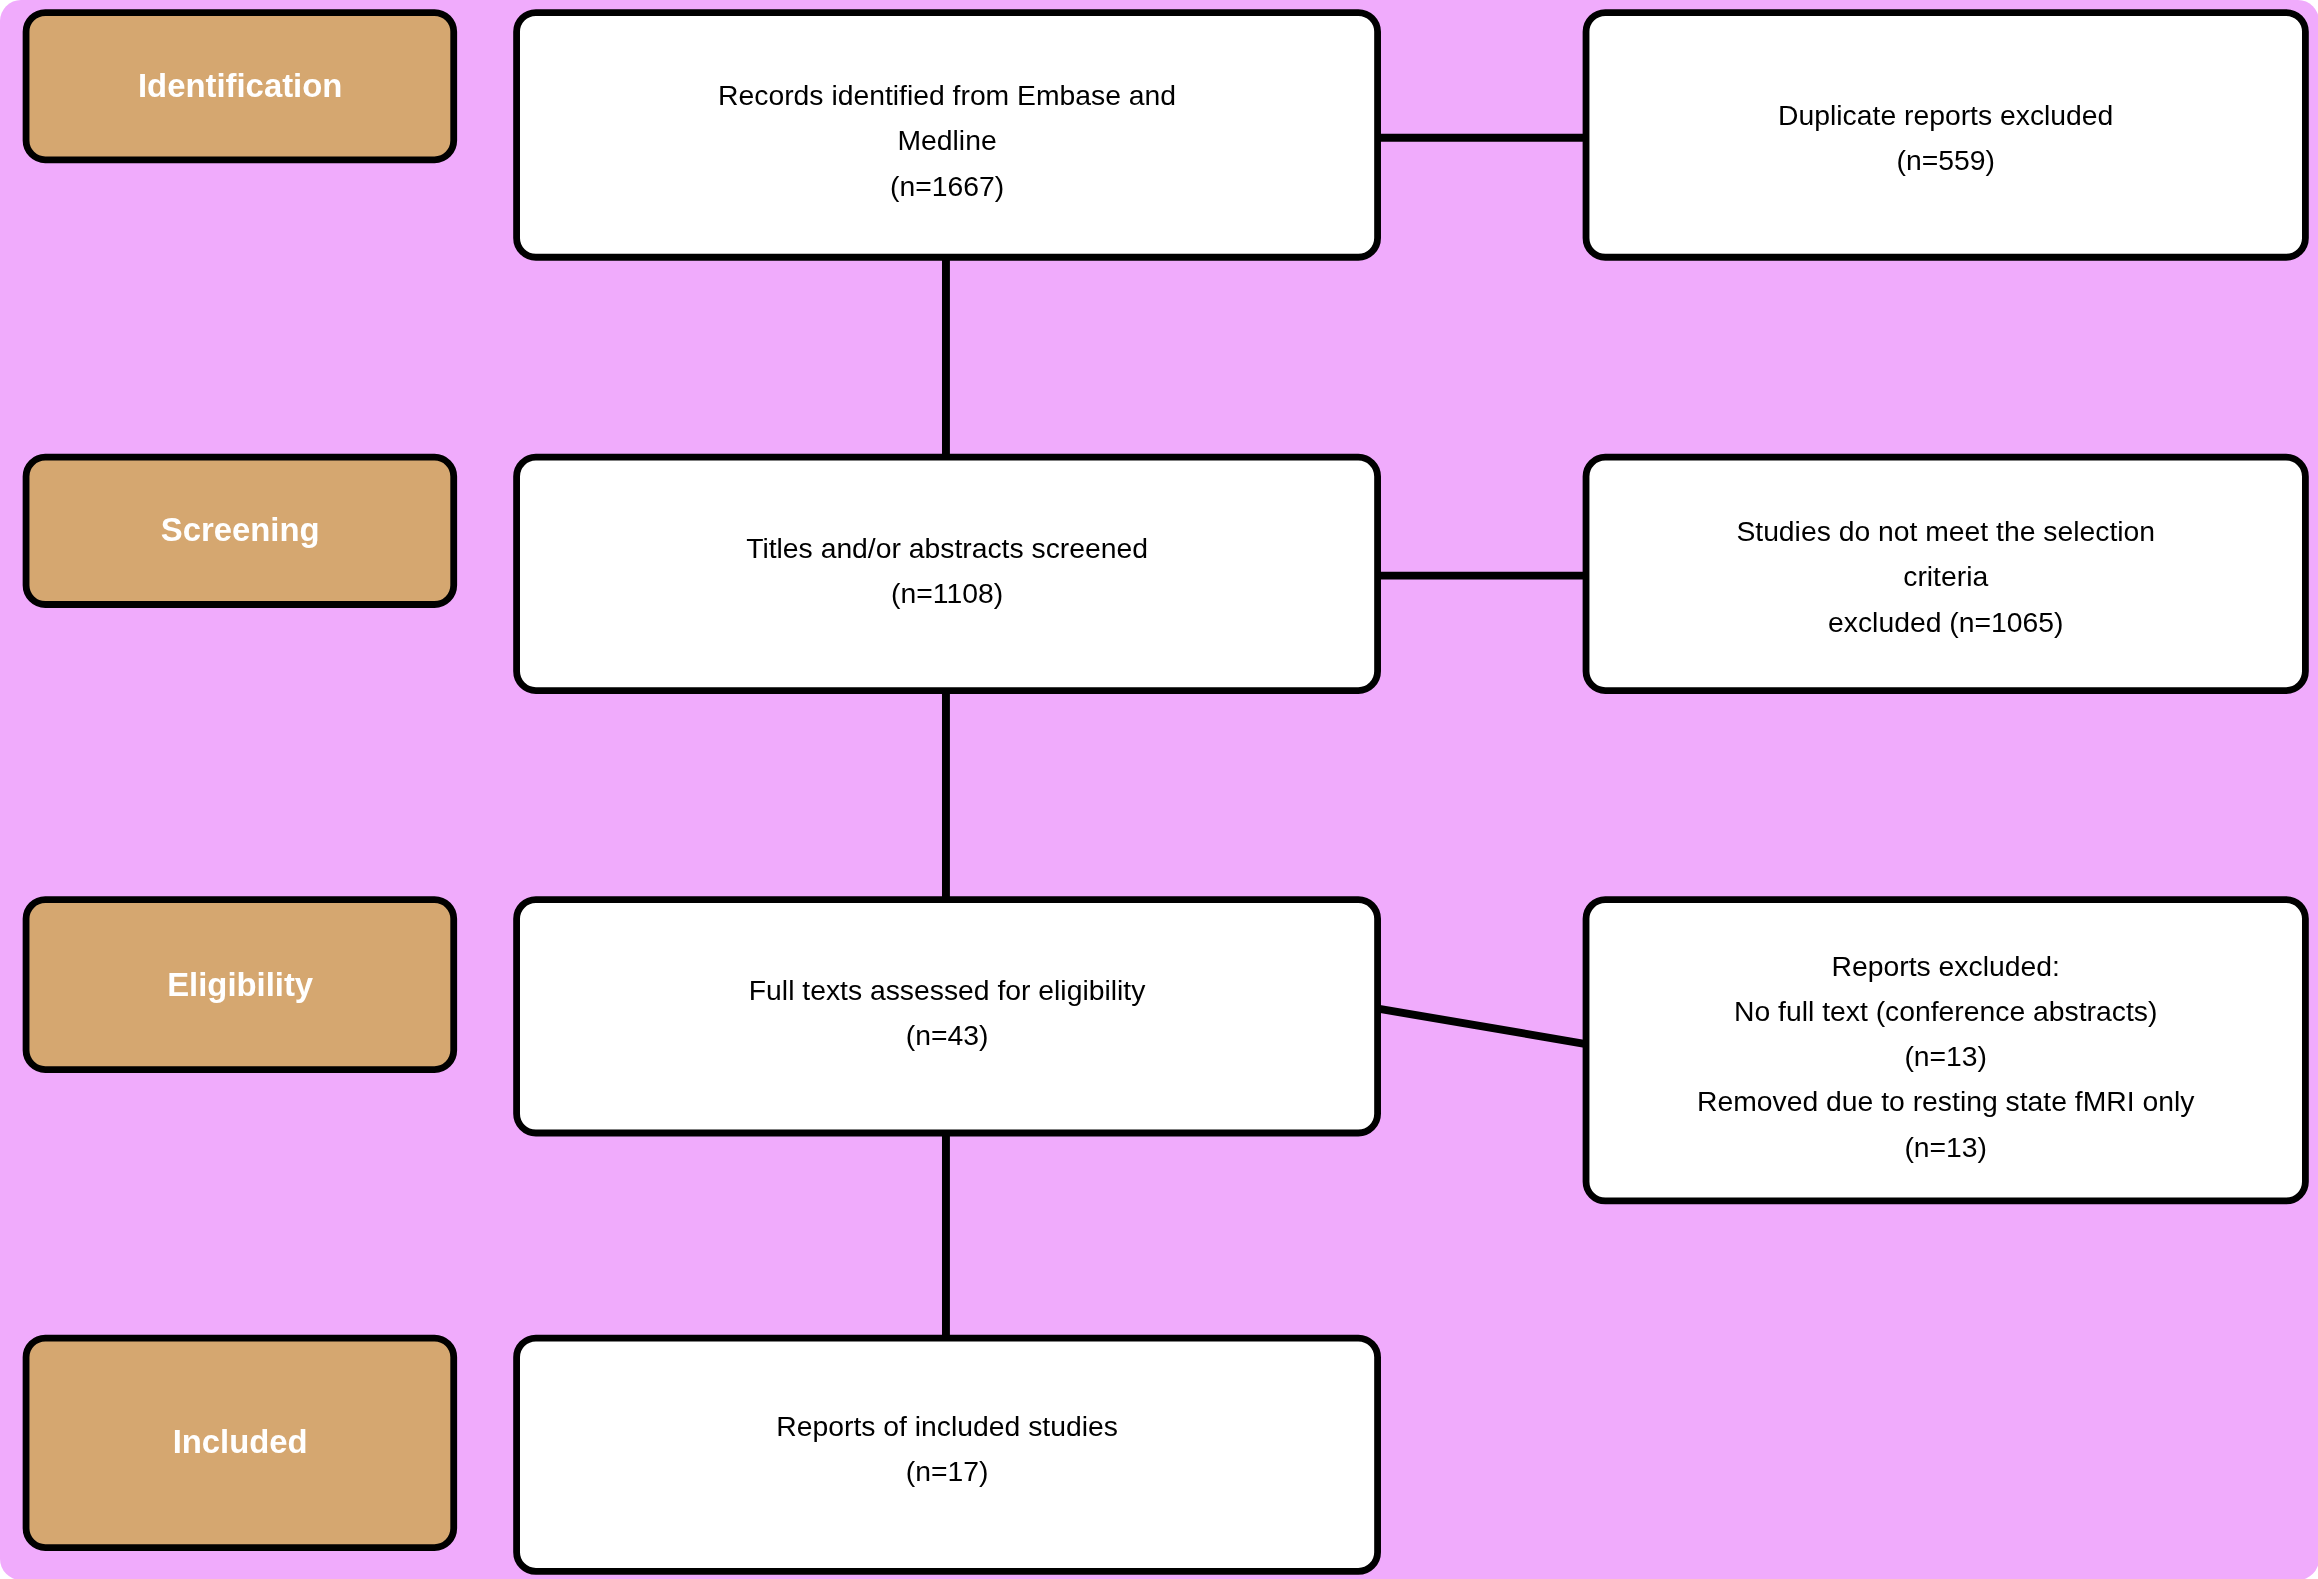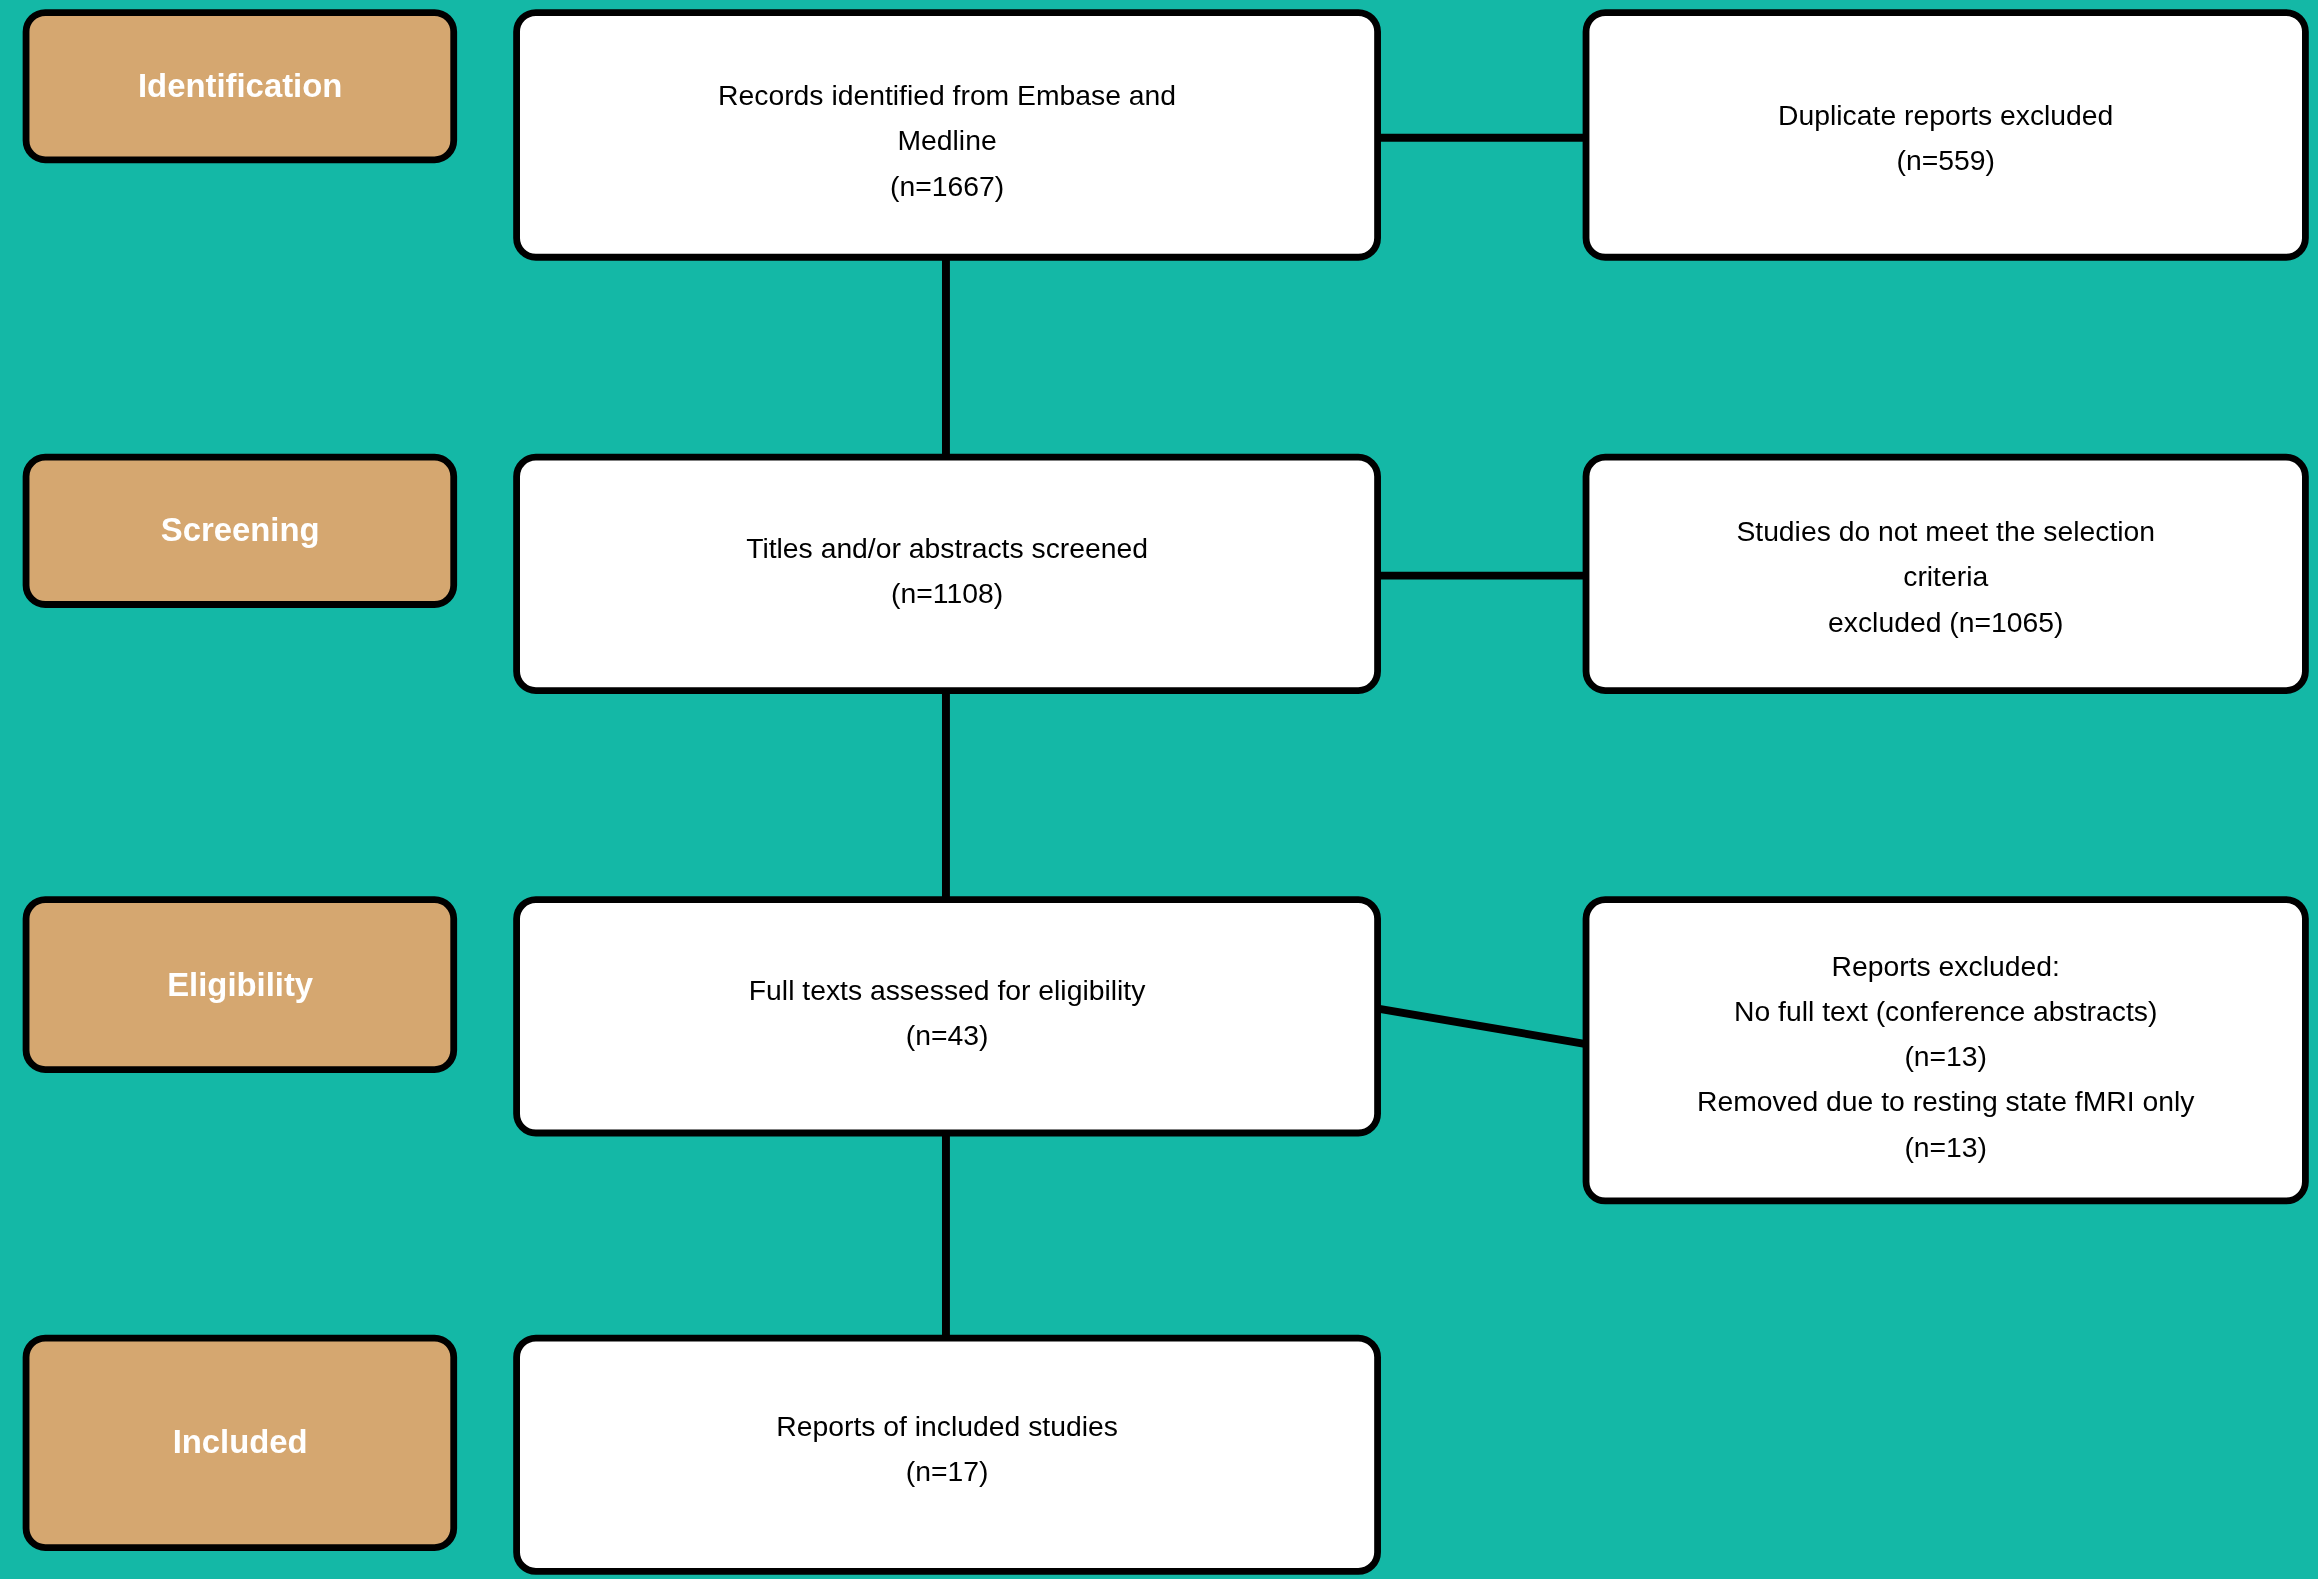--- a/index.html
+++ b/index.html
@@ -44,21 +44,21 @@
     fill: #000000;
     font-family: "Liberation Sans", sans-serif;
     font-weight: normal;
     font-size: 50px;
     text-anchor: middle;
   }
 </style>
 </head>
 <body style="background: rgb(255, 255, 255);">
 
-<div id="diagram-root" style="background: #14b8a6;">
+<div id="diagram-root" style="background: #f0abfc; border-radius: 21px;">
   <svg class="flow" viewBox="0 0 4094 2789" xmlns="http://www.w3.org/2000/svg">
 
     <g>
 
       <line class="connector" x1="2430" y1="243" x2="2800" y2="243" stroke="#000000"></line>
 
       <line class="connector" x1="1670" y1="440" x2="1670" y2="810" stroke="#000000"></line>
 
       <line class="connector" x1="2430" y1="1016" x2="2800" y2="1016" stroke="#000000"></line>
 

